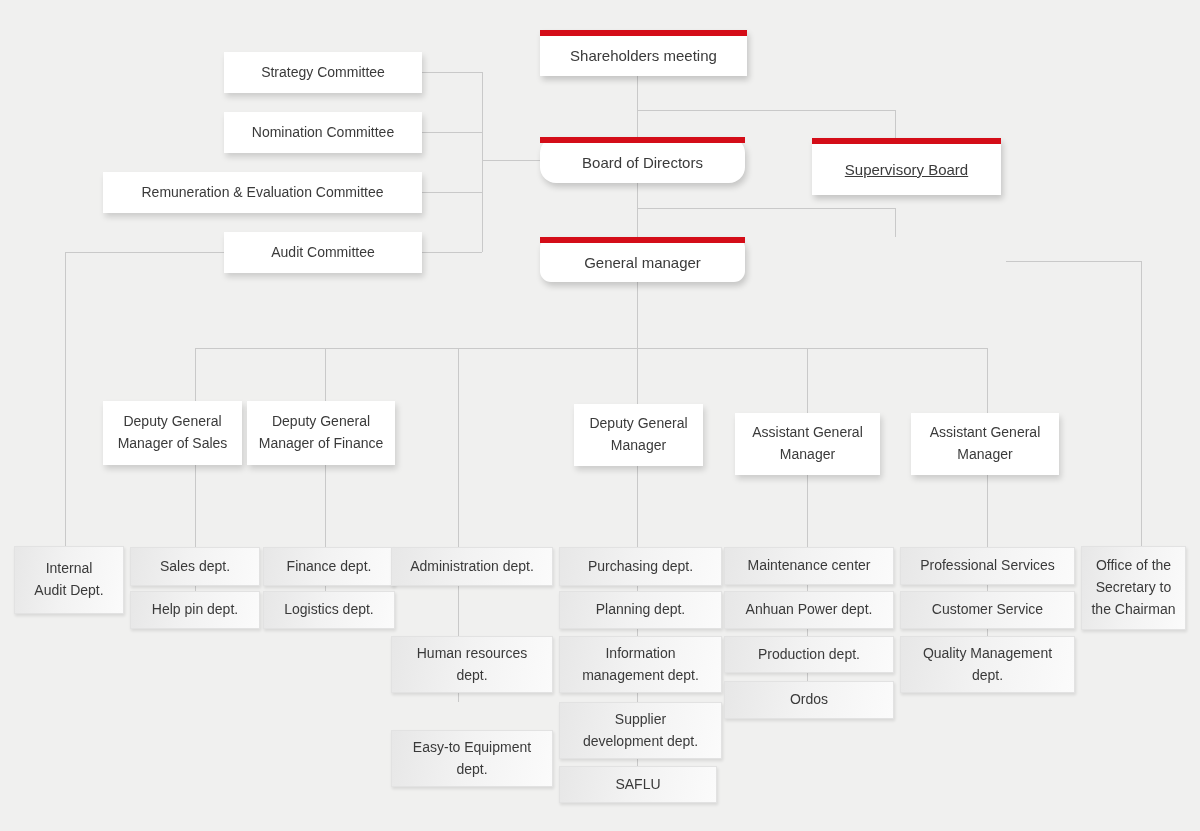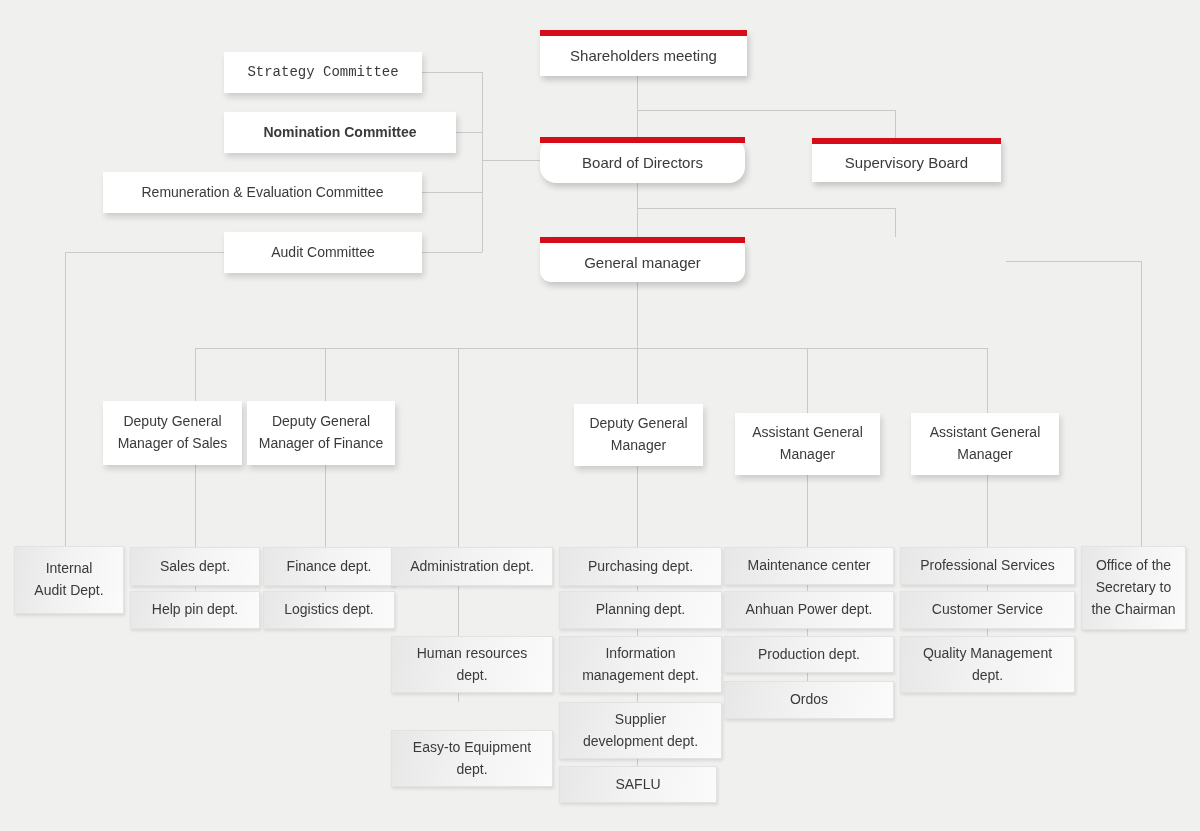--- a/index.html
+++ b/index.html
@@ -88,30 +88,30 @@
     <div class="line" style="left: 65px; top: 252px; width: 417px; height: 1px;"></div>
     <div class="line" style="left: 65px; top: 252px; width: 1px; height: 294px;"></div>
     <div class="line" style="left: 1006px; top: 261px; width: 135px; height: 1px;"></div>
     <div class="line" style="left: 1141px; top: 261px; width: 1px; height: 285px;"></div>
     <div class="node exec" style="left: 540px; top: 30px; width: 207px; height: 46px;">
       <span class="txt">Shareholders meeting</span>
     </div>
     <div class="node exec" style="left: 540px; top: 137px; width: 205px; height: 46px; border-radius: 16px;">
       <span class="txt">Board of Directors</span>
     </div>
-    <div class="node exec" style="left: 812px; top: 138px; width: 189px; height: 44px;">
+    <div class="node exec" style="left: 812px; top: 138px; width: 189px; height: 57px; text-decoration: underline;">
       <span class="txt">Supervisory Board</span>
     </div>
     <div class="node exec" style="left: 540px; top: 237px; width: 205px; height: 45px; border-radius: 11px;">
       <span class="txt">General manager</span>
     </div>
-    <div class="node plain" style="left: 224px; top: 52px; width: 198px; height: 41px; font-family: Liberation Mono, monospace;">
+    <div class="node plain" style="left: 224px; top: 52px; width: 198px; height: 41px;">
       <span class="txt">Strategy Committee</span>
     </div>
-    <div class="node plain" style="left: 224px; top: 112px; width: 232px; height: 41px; font-weight: bold;">
+    <div class="node plain" style="left: 224px; top: 112px; width: 198px; height: 41px;">
       <span class="txt">Nomination Committee</span>
     </div>
     <div class="node plain" style="left: 103px; top: 172px; width: 319px; height: 41px;">
       <span class="txt">Remuneration &amp; Evaluation Committee</span>
     </div>
     <div class="node plain" style="left: 224px; top: 232px; width: 198px; height: 41px;">
       <span class="txt">Audit Committee</span>
     </div>
     <div class="node plain" style="left: 103px; top: 401px; width: 139px; height: 64px;">
       <span class="txt">Deputy General</span>

